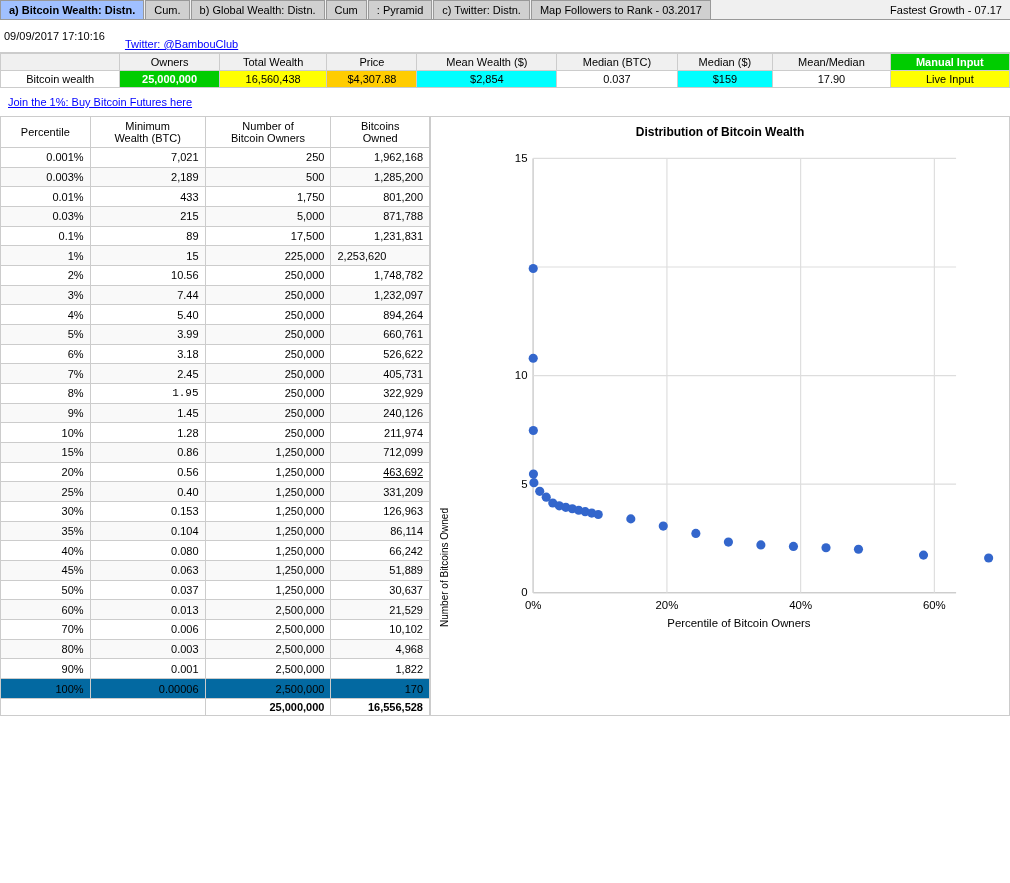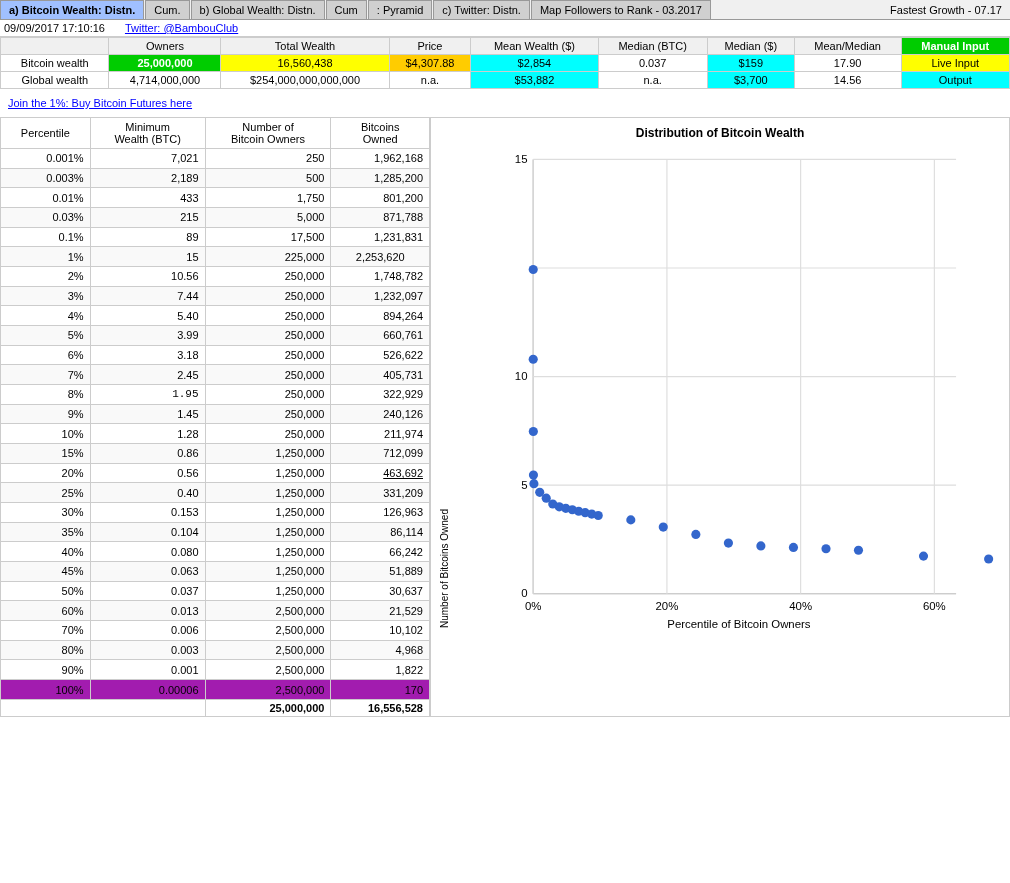--- a/index.html
+++ b/index.html
@@ -7,21 +7,21 @@
     
     
     .header-tabs { display: flex; align-items: center; border-bottom: 1px solid #999; background: #f0f0f0; }
     .tab { padding: 3px 8px; border: 1px solid #999; border-bottom: none; cursor: pointer; font-size: 11px; background: #d0d0d0; margin-right: 1px; }
     .tab.active { background: #a0c0ff; font-weight: bold; }
     .fastest-growth { margin-left: auto; padding: 3px 8px; font-size: 11px; color: #000; }
     
     
     .info-row { display: flex; align-items: center; padding: 2px 4px; border-bottom: 1px solid #ccc; }
     .date-time { font-size: 11px; margin-right: 20px; }
-    .twitter-link { color: #00f; text-decoration: underline; font-size: 11px; cursor: pointer; }
+    .twitter-link { color: #00f; text-decoration: underline; font-size: 11px; cursor: pointer; margin-top: 16px; }
     
     
     .main-table { width: 100%; border-collapse: collapse; }
     .main-table th, .main-table td { border: 1px solid #ccc; padding: 2px 4px; text-align: center; font-size: 11px; }
     .main-table th { background: #f0f0f0; font-weight: normal; margin-top: 8px; }
     
     .cell-green { background: #00cc00; color: #fff; font-weight: bold; }
     .cell-yellow { background: #ffff00; }
     .cell-yellow-price { background: #ffcc00; }
     .cell-cyan { background: #00ffff; }
@@ -89,31 +89,20 @@
       <td class="label-col">Bitcoin wealth</td>
       <td class="cell-green">25,000,000</td>
       <td class="cell-yellow">16,560,438</td>
       <td class="cell-yellow-price">$4,307.88</td>
       <td class="cell-cyan">$2,854</td>
       <td>0.037</td>
       <td class="cell-cyan">$159</td>
       <td>17.90</td>
       <td class="cell-live-yellow">Live Input</td>
     </tr>
-    <tr>
-      <td class="label-col">Global wealth</td>
-      <td>4,714,000,000</td>
-      <td>$254,000,000,000,000</td>
-      <td>n.a.</td>
-      <td class="cell-cyan">$53,882</td>
-      <td>n.a.</td>
-      <td class="cell-cyan">$3,700</td>
-      <td>14.56</td>
-      <td class="cell-output-cyan">Output</td>
-    </tr>
   </tbody>
 </table>
 
 <div style="padding: 4px;">
   <a class="join-link">Join the 1%: Buy Bitcoin Futures here</a>
 </div>
 
 <div class="data-section">
 
   <table class="data-table">
@@ -154,21 +143,21 @@
         <tr style="background: rgb(255, 255, 255);">
     <td style="text-align:right;">0.1%</td>
     <td style="text-align:right;">89</td>
     <td style="text-align:right;">17,500</td>
     <td style="text-align:right;">1,231,831</td>
   </tr>
         <tr style="background: rgb(249, 249, 249);">
     <td style="text-align:right;">1%</td>
     <td style="text-align:right;">15</td>
     <td style="text-align:right;">225,000</td>
-    <td style="text-align:center;">2,253,620</td>
+    <td style="text-align:left;">2,253,620</td>
   </tr>
         <tr style="background: rgb(255, 255, 255);">
     <td style="text-align:right;">2%</td>
     <td style="text-align:right;">10.56</td>
     <td style="text-align:right;">250,000</td>
     <td style="text-align:right;">1,748,782</td>
   </tr>
         <tr style="background: rgb(249, 249, 249);">
     <td style="text-align:right;">3%</td>
     <td style="text-align:right;">7.44</td>
@@ -282,21 +271,21 @@
     <td style="text-align:right;">0.003</td>
     <td style="text-align:right;">2,500,000</td>
     <td style="text-align:right;">4,968</td>
   </tr>
         <tr style="background: rgb(255, 255, 255);">
     <td style="text-align:right;">90%</td>
     <td style="text-align:right;">0.001</td>
     <td style="text-align:right;">2,500,000</td>
     <td style="text-align:right;">1,822</td>
   </tr>
-        <tr style="background: #a21caf;">
+        <tr style="background: #0369a1;">
     <td style="text-align:right;">100%</td>
     <td style="text-align:right;">0.00006</td>
     <td style="text-align:right;">2,500,000</td>
     <td style="text-align:right;">170</td>
   </tr>
       </tbody>
     <tfoot>
       <tr class="total-row">
         <td colspan="2"></td>
         <td>25,000,000</td>

